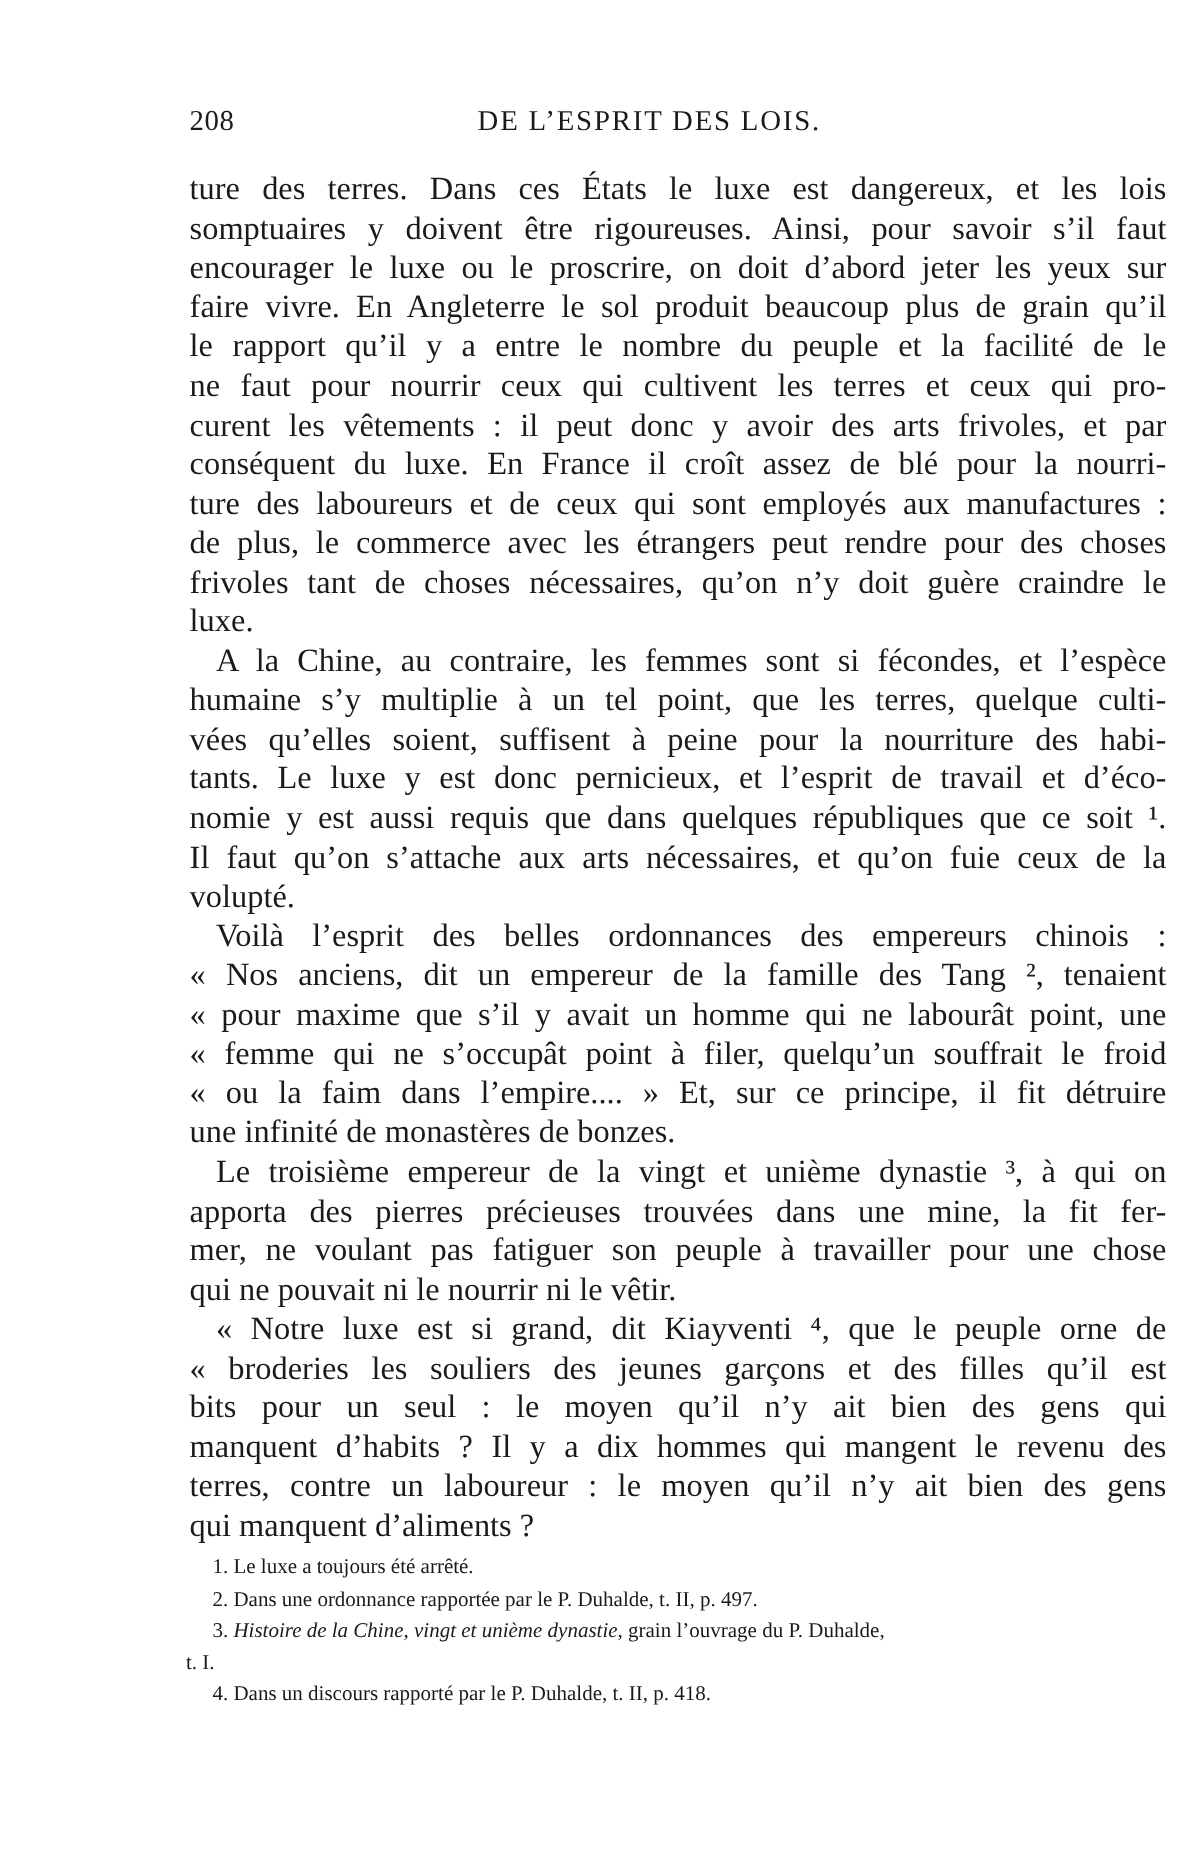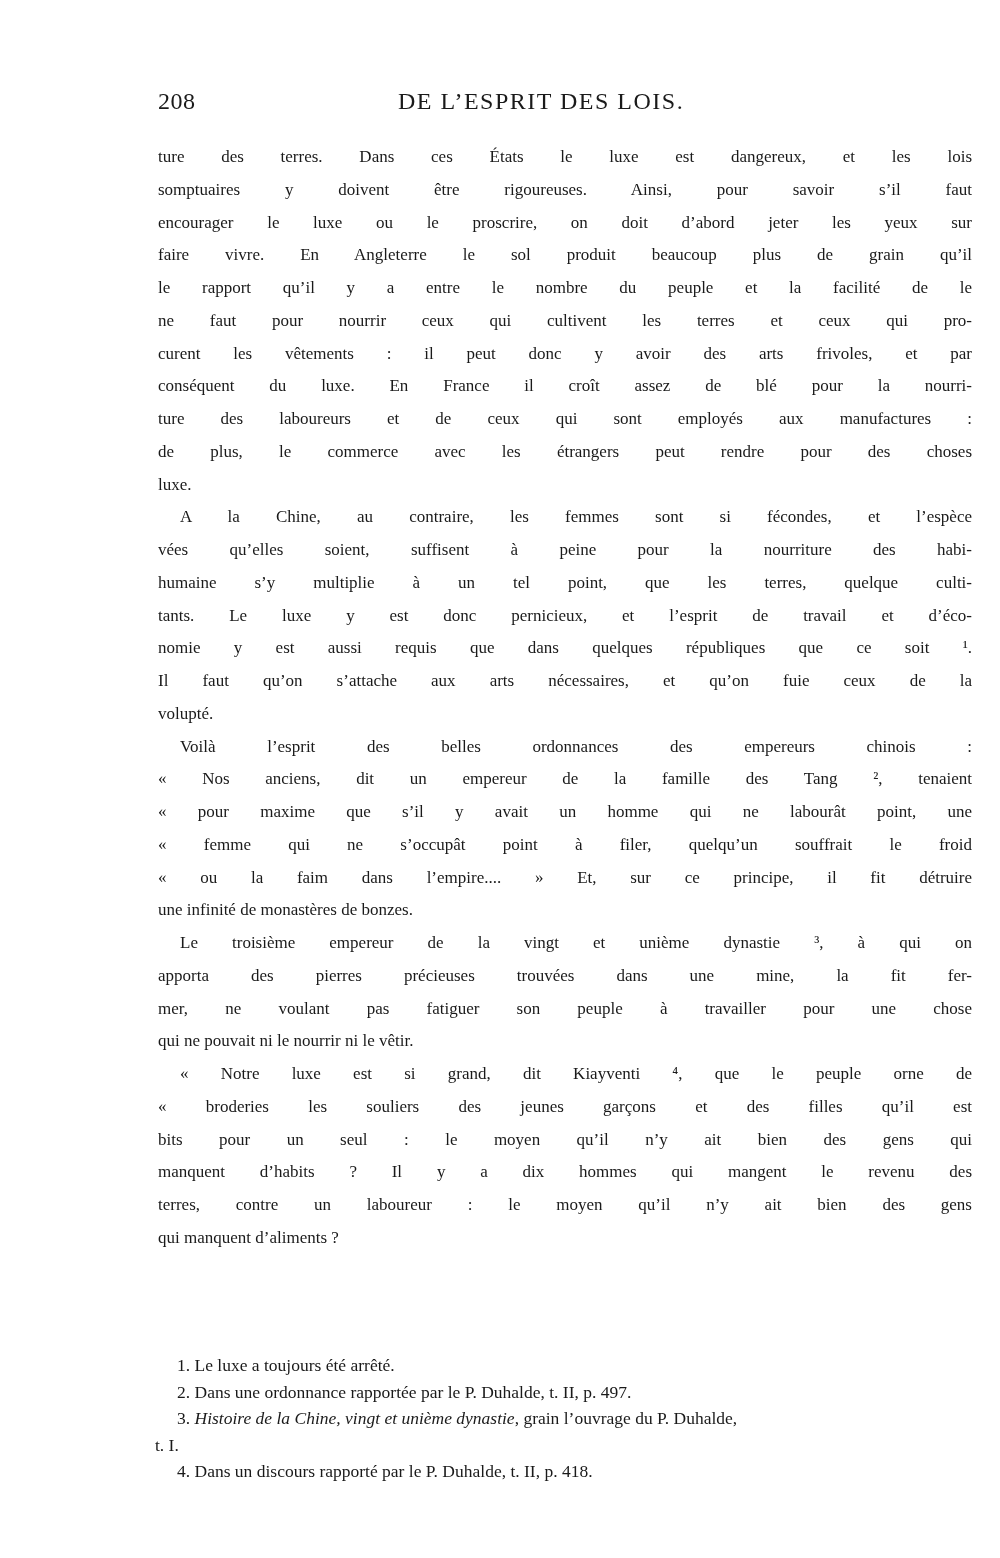--- a/index.html
+++ b/index.html
@@ -1,26 +1,26 @@
 <!DOCTYPE html>
 <html><head>
   <meta charset="utf-8">
   <style>
     html, body { margin: 0; padding: 0; background: #ffffff; }
     body { width: 1000px; height: 1558px; position: relative; overflow: hidden; color: #1a1a1a; }
     .page { position: absolute; left: 0; top: 0; width: 1000px; height: 1558px; margin-left: 15px; }
     .running-head { position: absolute; top: 88px; left: 143px; width: 812px; height: 34px; font-family: "Liberation Serif", serif; font-size: 24px; }
     .page-number { position: absolute; left: 0; top: 0; letter-spacing: 0.5px; }
     .running-title { position: absolute; left: 240px; top: 0; letter-spacing: 1.5px; }
-    .body-text { position: absolute; left: 143px; top: 141px; width: 814px; font-family: "Liberation Serif", serif; font-size: 17px; line-height: 32.75px; }
+    .body-text { position: absolute; left: 143px; top: 141px; width: 814px; font-family: "Liberation Serif", serif; font-size: 27px; line-height: 32.75px; }
     .para { margin: 0; padding: 0; }
     .line { display: block; height: 32.75px; white-space: nowrap; text-align: justify; text-align-last: justify; overflow: visible; }
     .line.last { text-align-last: left; }
     .line.indent { padding-left: 22px; }
-    .footnotes { position: absolute; left: 140px; top: 1352px; width: 820px; font-family: "Liberation Serif", serif; font-size: 17.5px; line-height: 26.5px; }
+    .footnotes { position: absolute; left: 140px; top: 1292px; width: 820px; font-family: "Liberation Serif", serif; font-size: 17.5px; line-height: 26.5px; }
     .fn-line { display: block; height: 26.5px; white-space: nowrap; }
     .fn-line.indent { padding-left: 22px; }
     em { }
   </style>
 </head>
 <body>
 
 <div class="page">
 
   <div class="running-head">
@@ -34,27 +34,28 @@
       <span class="line">ture des terres. Dans ces États le luxe est dangereux, et les lois</span>
       <span class="line">somptuaires y doivent être rigoureuses. Ainsi, pour savoir s’il faut</span>
       <span class="line">encourager le luxe ou le proscrire, on doit d’abord jeter les yeux sur</span>
       <span class="line">faire vivre. En Angleterre le sol produit beaucoup plus de grain qu’il</span>
       <span class="line">le rapport qu’il y a entre le nombre du peuple et la facilité de le</span>
       <span class="line">ne faut pour nourrir ceux qui cultivent les terres et ceux qui pro-</span>
       <span class="line">curent les vêtements : il peut donc y avoir des arts frivoles, et par</span>
       <span class="line">conséquent du luxe. En France il croît assez de blé pour la nourri-</span>
       <span class="line">ture des laboureurs et de ceux qui sont employés aux manufactures :</span>
       <span class="line">de plus, le commerce avec les étrangers peut rendre pour des choses</span>
+      <span class="line">frivoles tant de choses nécessaires, qu’on n’y doit guère craindre le</span>
       <span class="line last">luxe.</span>
     </div>
 
     <div class="para">
       <span class="line indent">A la Chine, au contraire, les femmes sont si fécondes, et l’espèce</span>
+      <span class="line">humaine s’y multiplie à un tel point, que les terres, quelque culti-</span>
       <span class="line">vées qu’elles soient, suffisent à peine pour la nourriture des habi-</span>
-      <span class="line">humaine s’y multiplie à un tel point, que les terres, quelque culti-</span>
       <span class="line">tants. Le luxe y est donc pernicieux, et l’esprit de travail et d’éco-</span>
       <span class="line">nomie y est aussi requis que dans quelques républiques que ce soit ¹.</span>
       <span class="line">Il faut qu’on s’attache aux arts nécessaires, et qu’on fuie ceux de la</span>
       <span class="line last">volupté.</span>
     </div>
 
     <div class="para">
       <span class="line indent">Voilà l’esprit des belles ordonnances des empereurs chinois :</span>
       <span class="line">« Nos anciens, dit un empereur de la famille des Tang ², tenaient</span>
       <span class="line">« pour maxime que s’il y avait un homme qui ne labourât point, une</span>

